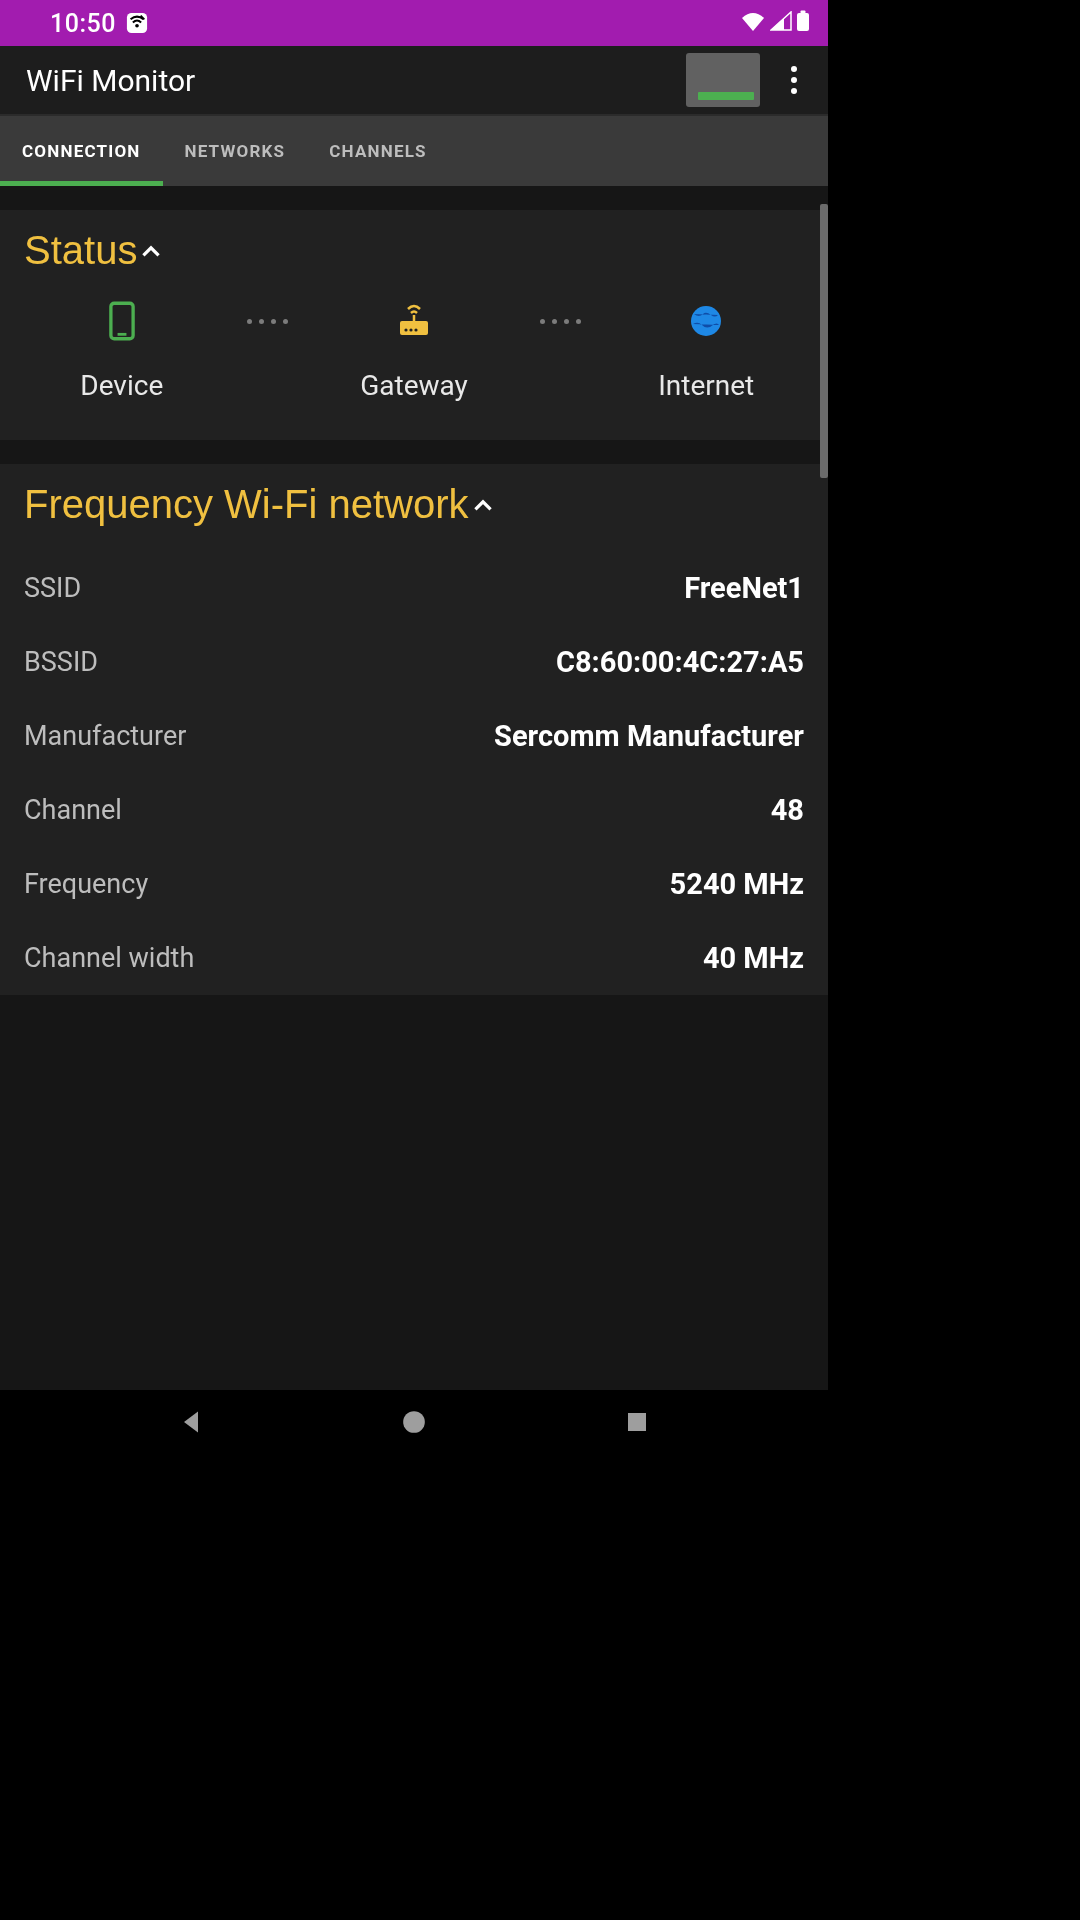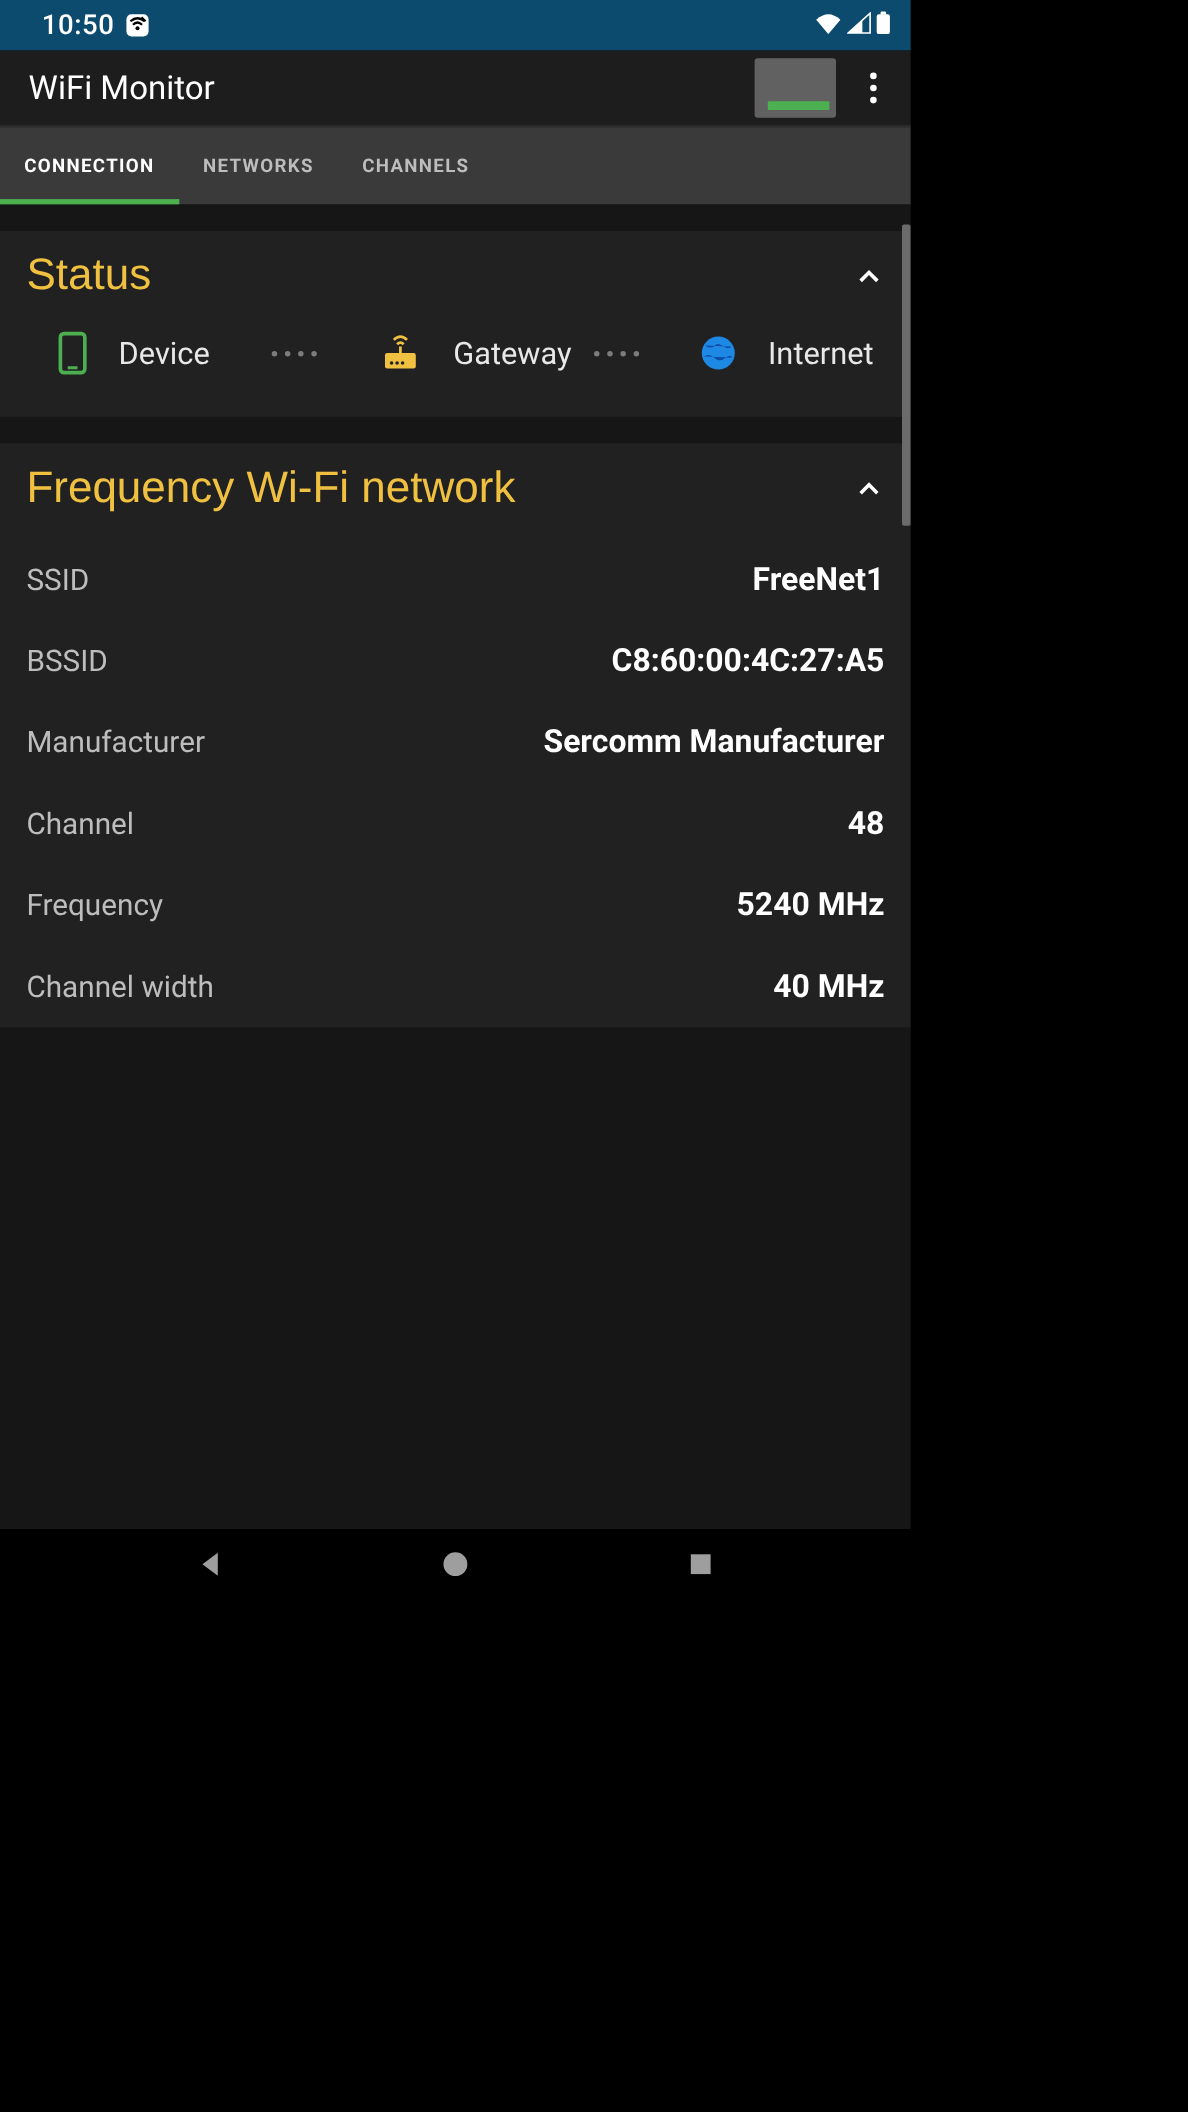--- a/index.html
+++ b/index.html
@@ -10,22 +10,22 @@
     font-family: Roboto, "Helvetica Neue", Arial, sans-serif;
     overflow: hidden;
     color: #fff;
   }
   
   .status-bar {
     height: 46px;
     display: flex;
     align-items: center;
     justify-content: space-between;
-    padding: 0 18px 0 38px;
-    background: #0c4a6e;
+    padding: 0 18px 0 50px;
+    background: #a21caf;
   }
   .status-left { display: flex; align-items: center; gap: 10px; }
   .status-time { font-size: 25px; font-weight: 500; color: #fff; letter-spacing: 0.5px; }
   .status-app-icon {
     width: 22px; height: 22px;
     display: flex; align-items: center; justify-content: center;
   }
   .status-right { display: flex; align-items: center; gap: 4px; }
 
   
@@ -113,21 +113,21 @@
   }
   .card {
     background: #212121;
     margin-top: 24px;
     padding: 18px 24px 20px 24px;
   }
   .card:first-child { margin-top: 18px; }
   .card-header {
     display: flex;
     align-items: center;
-    justify-content: space-between;
+    justify-content: flex-start;
     margin-bottom: 18px;
   }
   .card-title {
     font-size: 40px;
     color: #f0c040;
     font-weight: 400;
     font-family: "Segoe UI", "Trebuchet MS", sans-serif;
   }
   .chevron {
     width: 28px; height: 28px;
@@ -136,21 +136,21 @@
   .chevron svg { stroke: #fff; }
 
   
   .status-row {
     display: flex;
     align-items: flex-start;
     justify-content: space-around;
     padding: 10px 0 18px 0;
   }
   .status-item {
-    display: flex; flex-direction: row; align-items: center; gap: 28px;
+    display: flex; flex-direction: column; align-items: center; gap: 28px;
     width: 140px;
   }
   .status-item .icon-slot { height: 40px; display: flex; align-items: center; justify-content: center; }
   .status-item-label { font-size: 28px; color: #e8e8e8; font-weight: 400; }
   .dots {
     align-self: flex-start;
     margin-top: 18px;
     display: flex; gap: 7px;
   }
   .dots span {

